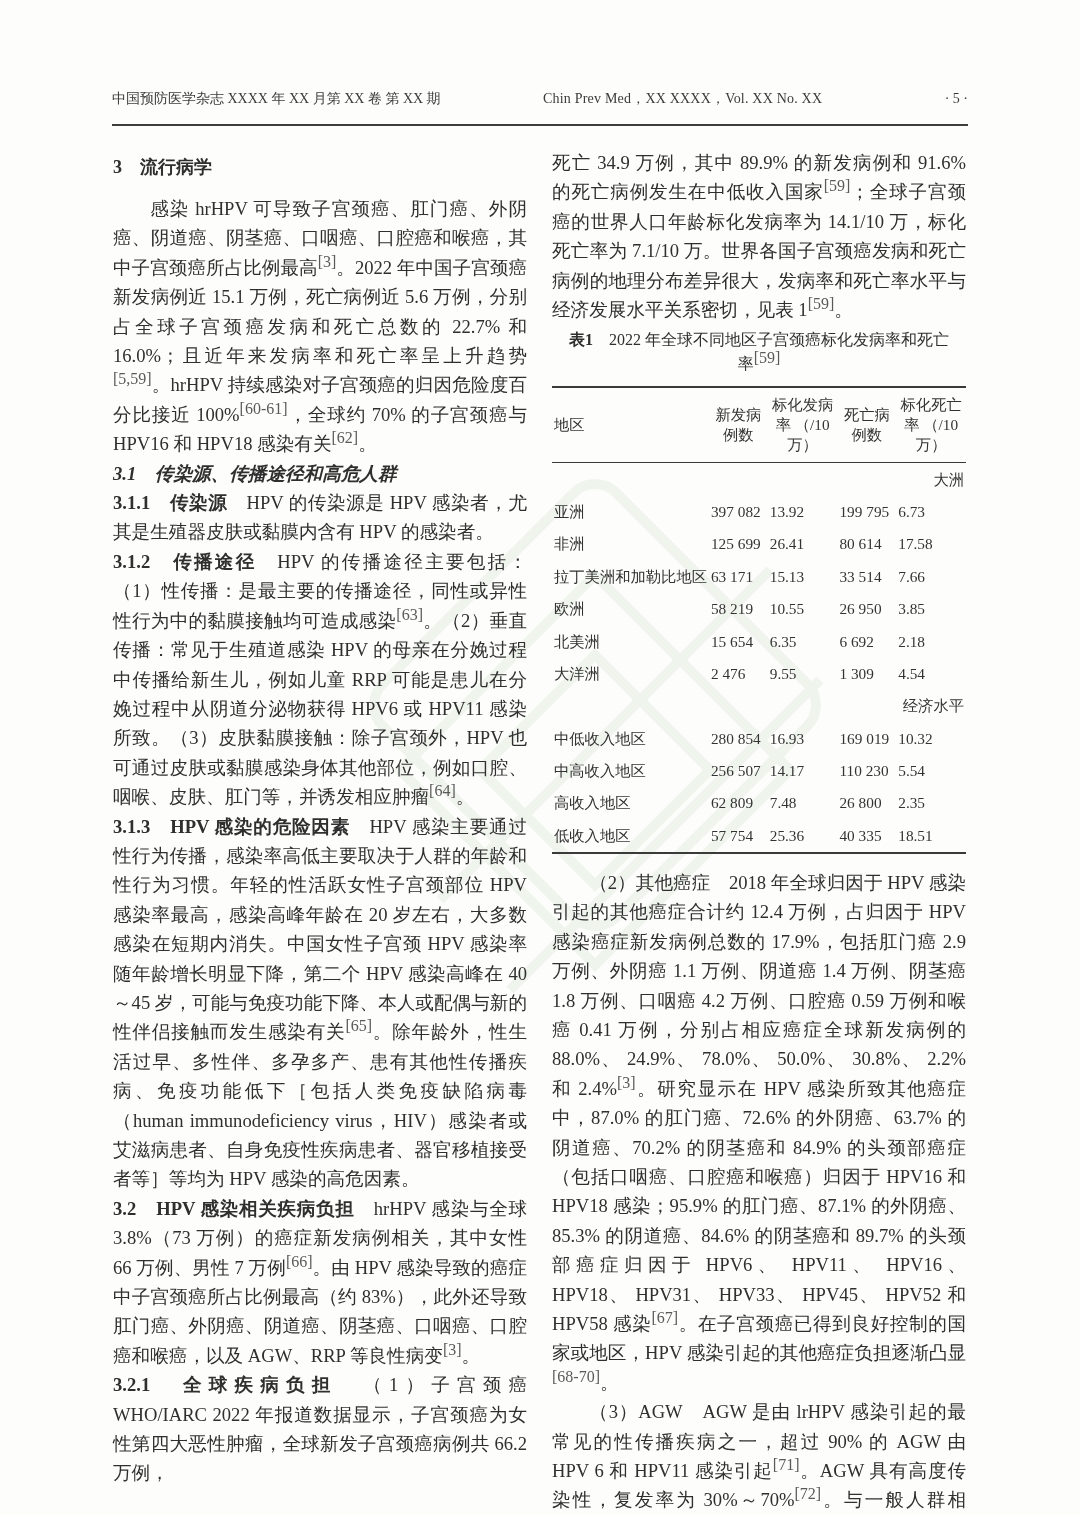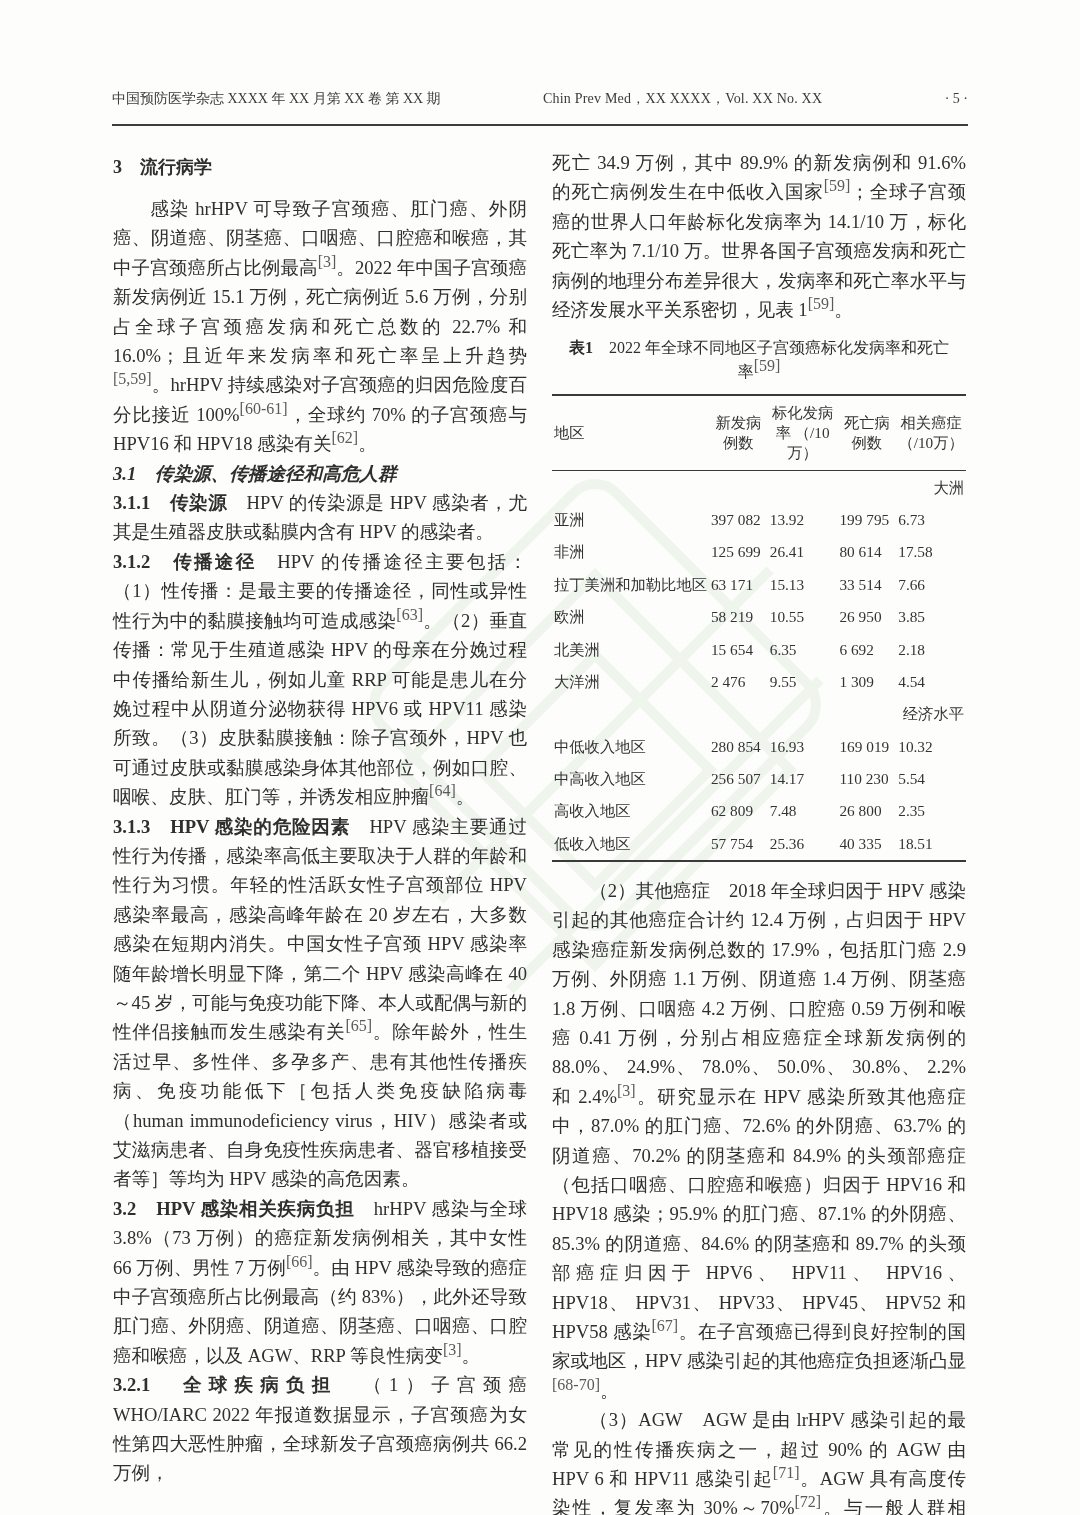--- a/index.html
+++ b/index.html
@@ -16,21 +16,21 @@
        text-align:justify;}
   .col-left{left:113px;}
   .col-right{left:552px;}
   .h1{font-weight:bold;font-size:18px;margin:4px 0 12px 0;line-height:30px;}
   .h2{font-weight:bold;margin:0;font-style:italic;}
   p.para{margin:0;}
   p.para.indent{text-indent:2em;}
   .lead{font-weight:bold;}
   sup{font-size:16px;color:#5a5a5a;line-height:0;}
   
-  .tbl-wrap{margin:12px 0 14px 0;}
+  .tbl-wrap{margin:4px 0 14px 0;}
   .tbl-caption{text-align:center;font-size:16px;line-height:24px;margin:0 14px 10px 14px;}
   .tbl-caption .cap-label{font-weight:bold;}
   table.tbl{width:100%;border-collapse:collapse;font-size:15.3px;color:#333;
             border-top:2px solid #3a3a3a;border-bottom:2px solid #3a3a3a;}
   table.tbl thead th{font-weight:normal;text-align:center;vertical-align:middle;
             padding:7px 2px;line-height:20px;border-bottom:1.3px solid #3a3a3a;}
   table.tbl thead th:first-child{text-align:left;padding-left:2px;}
   table.tbl td{padding:6.2px 2px;line-height:20px;}
   td.region{text-align:left;padding-left:18px;white-space:nowrap;}
   tr.group td{text-align:right;padding-left:2px;font-weight:normal;}
@@ -83,21 +83,21 @@
             <col style="width: 18%;">
             <col style="width: 15%;">
             <col style="width: 18%;">
           </colgroup>
           <thead>
             <tr>
               <th>地区</th>
               <th>新发病 例数</th>
               <th>标化发病率 （/10万）</th>
               <th>死亡病 例数</th>
-              <th>相关癌症 （/10万）</th>
+              <th>标化死亡率 （/10万）</th>
             </tr>
           </thead>
           <tbody>
             <tr class="group">
               <td colspan="5">大洲</td>
             </tr>
             <tr>
               <td class="region">亚洲</td>
               <td class="num">397 082</td>
               <td class="num rate">13.92</td>

